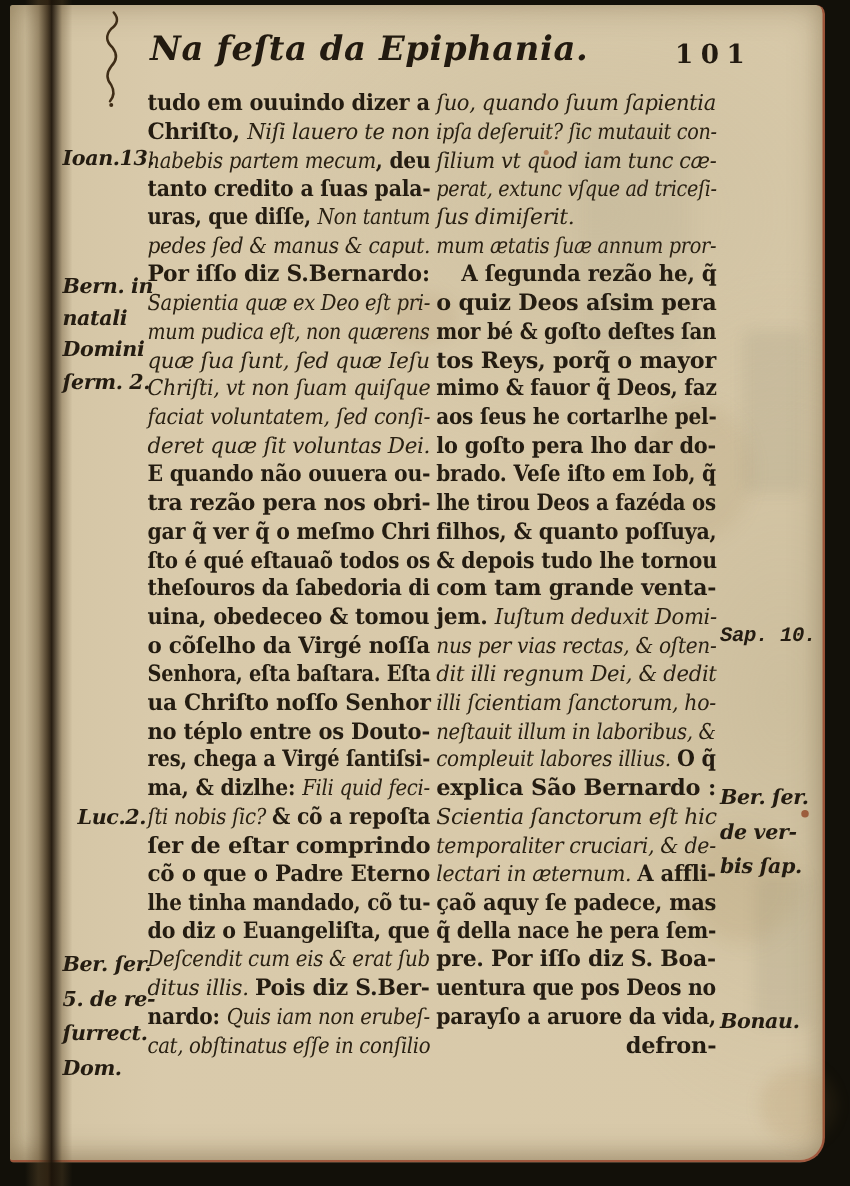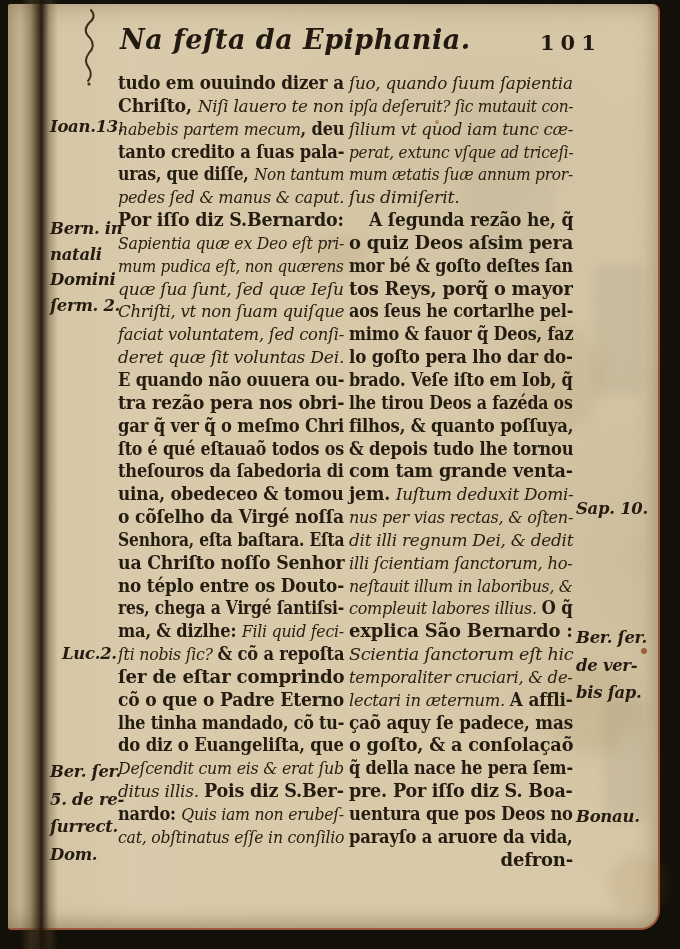--- a/index.html
+++ b/index.html
@@ -112,46 +112,45 @@
       <div class="line j"><span class="inner" style="transform: scaleX(0.907631);"><span class="it">Deſcendit cum eis &amp; erat ſub</span></span></div>
       <div class="line j"><span class="inner" style="transform: scaleX(0.974138);"><span class="it">ditus illis. </span><span class="ro">Pois diz S.Ber-</span></span></div>
       <div class="line j"><span class="inner" style="transform: scaleX(0.900398);"><span class="ro">nardo: </span><span class="it">Quis iam non erubeſ-</span></span></div>
       <div class="line j"><span class="inner" style="transform: scaleX(0.900398);"><span class="it">cat, obſtinatus eſſe in conſilio</span></span></div>
     </div>
   <div class="column col-right" id="col-right">
       <div class="line j"><span class="inner" style="transform: scaleX(0.961373);"><span class="it">ſuo, quando ſuum ſapientia</span></span></div>
       <div class="line j"><span class="inner" style="transform: scaleX(0.878431);"><span class="it">ipſa deſeruit? ſic mutauit con-</span></span></div>
       <div class="line j"><span class="inner" style="transform: scaleX(0.949153);"><span class="it">ſilium vt quod iam tunc cæ-</span></span></div>
       <div class="line j"><span class="inner" style="transform: scaleX(0.878431);"><span class="it">perat, extunc vſque ad triceſi-</span></span></div>
+      <div class="line l"><span class="inner"><span class="it">ſus dimiſerit.</span></span></div>
       <div class="line j"><span class="inner" style="transform: scaleX(0.88189);"><span class="it">mum ætatis ſuæ annum pror-</span></span></div>
-      <div class="line l"><span class="inner"><span class="it">ſus dimiſerit.</span></span></div>
       <div class="line ind"><span class="inner" style="transform: scaleX(0.948837);"><span class="ro">A ſegunda rezão he, q̃</span></span></div>
       <div class="line j"><span class="inner" style="transform: scaleX(0.995556);"><span class="ro">o quiz Deos aſsim pera</span></span></div>
       <div class="line j"><span class="inner" style="transform: scaleX(0.88189);"><span class="ro">mor bé &amp; goſto deſtes ſan</span></span></div>
       <div class="line j"><span class="inner" style="transform: scaleX(0.99115);"><span class="ro">tos Reys, porq̃ o mayor</span></span></div>
+      <div class="line j"><span class="inner" style="transform: scaleX(0.89243);"><span class="ro">mimo &amp; fauor q̃ Deos, faz</span></span></div>
       <div class="line j"><span class="inner" style="transform: scaleX(0.888889);"><span class="ro">aos ſeus he cortarlhe pel-</span></span></div>
-      <div class="line j"><span class="inner" style="transform: scaleX(0.89243);"><span class="ro">mimo &amp; fauor q̃ Deos, faz</span></span></div>
       <div class="line j"><span class="inner" style="transform: scaleX(0.929461);"><span class="ro">lo goſto pera lho dar do-</span></span></div>
       <div class="line j"><span class="inner" style="transform: scaleX(0.89243);"><span class="ro">brado. Veſe iſto em Iob, q̃</span></span></div>
       <div class="line j"><span class="inner" style="transform: scaleX(0.875);"><span class="ro">lhe tirou Deos a fazéda os</span></span></div>
       <div class="line j"><span class="inner" style="transform: scaleX(0.914286);"><span class="ro">filhos, &amp; quanto poſſuya,</span></span></div>
       <div class="line j"><span class="inner" style="transform: scaleX(0.906883);"><span class="ro">&amp; depois tudo lhe tornou</span></span></div>
       <div class="line j"><span class="inner" style="transform: scaleX(0.978166);"><span class="ro">com tam grande venta-</span></span></div>
       <div class="line j"><span class="inner" style="transform: scaleX(0.965517);"><span class="ro">jem. </span><span class="it">Iuſtum deduxit Domi-</span></span></div>
       <div class="line j"><span class="inner" style="transform: scaleX(0.921811);"><span class="it">nus per vias rectas, &amp; oſten-</span></span></div>
       <div class="line j"><span class="inner" style="transform: scaleX(0.969697);"><span class="it">dit illi regnum Dei, &amp; dedit</span></span></div>
       <div class="line j"><span class="inner" style="transform: scaleX(0.937238);"><span class="it">illi ſcientiam ſanctorum, ho-</span></span></div>
       <div class="line j"><span class="inner" style="transform: scaleX(0.899598);"><span class="it">neſtauit illum in laboribus, &amp;</span></span></div>
       <div class="line j"><span class="inner" style="transform: scaleX(0.914286);"><span class="it">compleuit labores illius. </span><span class="ro">O q̃</span></span></div>
       <div class="line j"><span class="inner" style="transform: scaleX(1);"><span class="ro">explica São Bernardo :</span></span></div>
       <div class="line j"><span class="inner" style="transform: scaleX(1.00448);"><span class="it">Scientia ſanctorum eſt hic</span></span></div>
       <div class="line j"><span class="inner" style="transform: scaleX(0.941176);"><span class="it">temporaliter cruciari, &amp; de-</span></span></div>
       <div class="line j"><span class="inner" style="transform: scaleX(0.937238);"><span class="it">lectari in æternum. </span><span class="ro">A affli-</span></span></div>
       <div class="line j"><span class="inner" style="transform: scaleX(0.933333);"><span class="ro">çaõ aquy ſe padece, mas</span></span></div>
-      <div class="line j"><span class="inner" style="transform: scaleX(0.982456);"><span class="ro">o goſto, &amp; a conſolaçaõ</span></span></div>
       <div class="line j"><span class="inner" style="transform: scaleX(0.89243);"><span class="ro">q̃ della nace he pera ſem-</span></span></div>
       <div class="line j"><span class="inner" style="transform: scaleX(0.973913);"><span class="ro">pre. Por iſſo diz S. Boa-</span></span></div>
       <div class="line j"><span class="inner" style="transform: scaleX(0.906883);"><span class="ro">uentura que pos Deos no</span></span></div>
       <div class="line j"><span class="inner" style="transform: scaleX(0.906883);"><span class="ro">parayſo a aruore da vida,</span></span></div>
       <div class="line r"><span class="inner"><span class="ro">defron-</span></span></div>
     </div>
 
   <div class="mnotes left" id="mn-left">
       <div class="note" style="top: 114px;">
         <div>Ioan.13.</div>
@@ -166,21 +165,21 @@
         <div>Luc.2.</div>
       </div>
       <div class="note" style="top: 758px; line-height: 27.5px;">
         <div>Ber. ſer.</div>
         <div>5. de re-</div>
         <div>ſurrect.</div>
         <div>Dom.</div>
       </div>
     </div>
   <div class="mnotes right" id="mn-right">
-      <div class="note" style="top: 496px;">
+      <div class="note" style="top: 496px; font-family: Liberation Mono, monospace;">
         <div>Sap. 10.</div>
       </div>
       <div class="note" style="top: 624px; line-height: 27.5px;">
         <div>Ber. ſer.</div>
         <div>de ver-</div>
         <div>bis ſap.</div>
       </div>
       <div class="note" style="top: 804px;">
         <div>Bonau.</div>
       </div>

